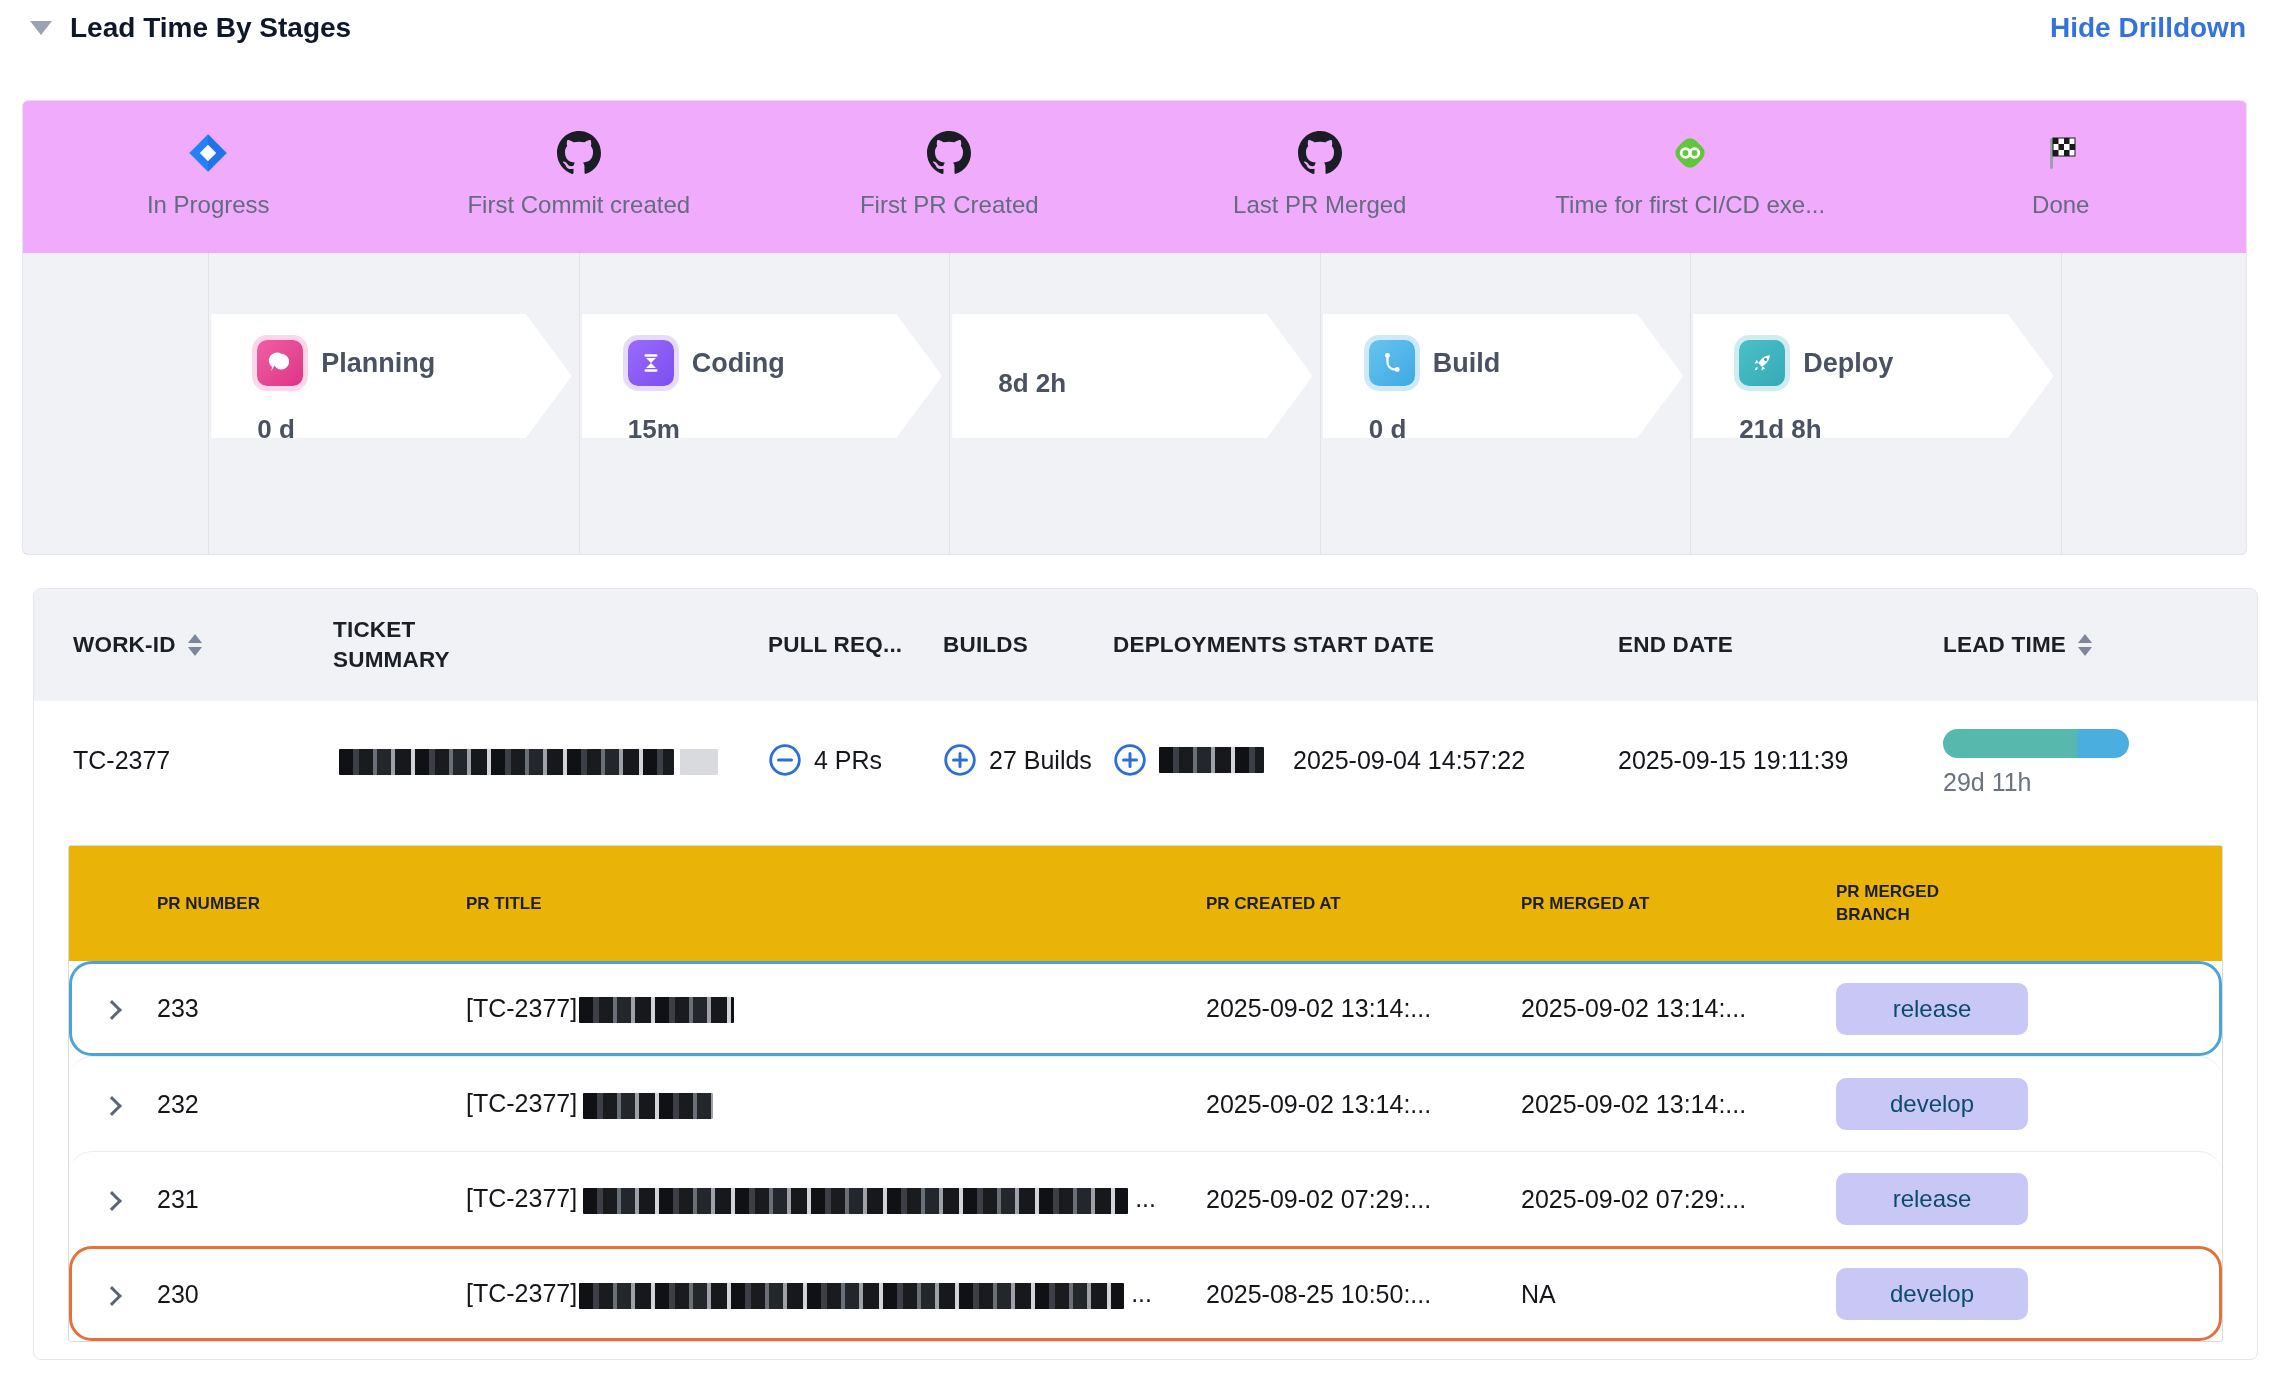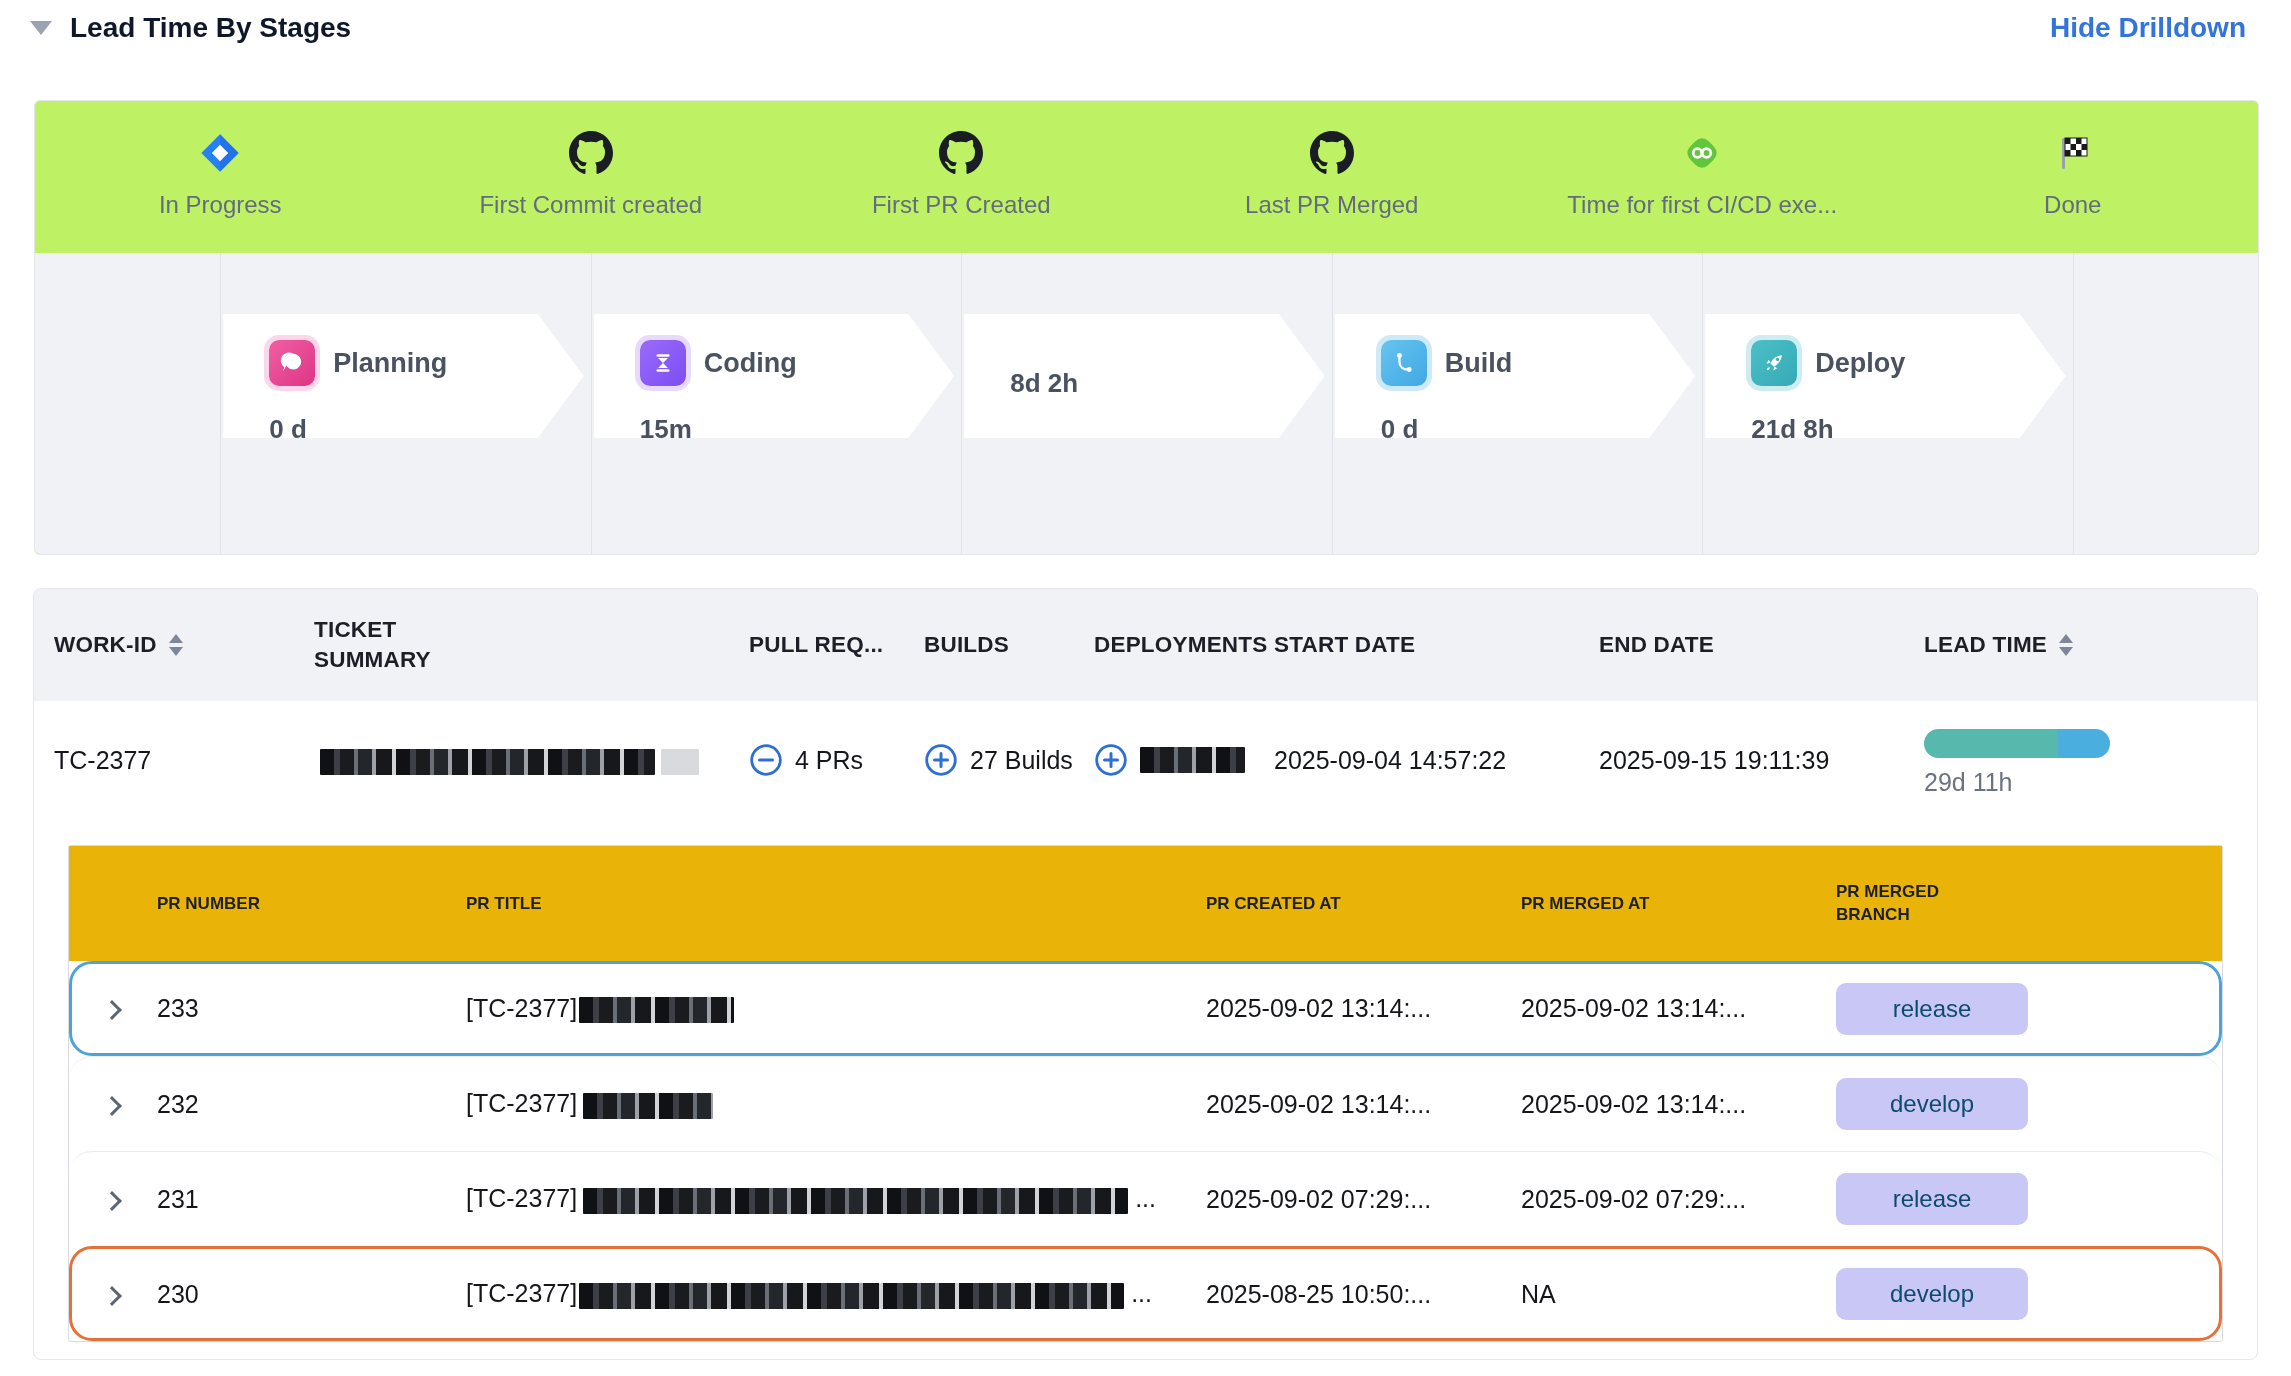--- a/index.html
+++ b/index.html
@@ -9,22 +9,22 @@
   
   .page-header { position:absolute; top:12px; left:30px; right:45px;
     display:flex; justify-content:space-between; align-items:center; }
   .header-left { display:flex; align-items:center; gap:18px; }
   .collapse-tri { width:0; height:0; border-left:11px solid transparent;
     border-right:11px solid transparent; border-top:14px solid #9aa2b4; cursor:pointer; }
   .page-title { font-size:28px; font-weight:700; color:#0f172a; }
   .drilldown-link { font-size:28px; font-weight:700; color:#3273dc; cursor:pointer; }
 
   
-  .stages-panel { position:absolute; top:100px; left:34px; width:2225px; height:455px;
-    background:#bef264; border:1px solid #e4e6ec; border-radius:6px; overflow:hidden; }
+  .stages-panel { position:absolute; top:100px; left:22px; width:2225px; height:455px;
+    background:#f0abfc; border:1px solid #e4e6ec; border-radius:6px; overflow:hidden; }
   .milestones { display:flex; height:152px; }
   .milestone { flex:1; text-align:center; padding-top:26px; }
   .ms-icon { height:52px; display:flex; align-items:center; justify-content:center; }
   .ms-label { margin-top:12px; font-size:24px; color:#636b7e; }
 
   .stage-band { position:relative; height:301px; background:#f1f2f6; }
   .vline { position:absolute; top:0; bottom:0; width:1px; background:#e2e3e9; }
   .vl0{left:8.3333%} .vl1{left:25%} .vl2{left:41.6667%} .vl3{left:58.3333%}
   .vl4{left:75%} .vl5{left:91.6667%}
 
@@ -41,21 +41,21 @@
   .si-planning { background:linear-gradient(135deg,#f05fa3,#dd3585); box-shadow:0 0 0 5px rgba(236,72,153,.22); }
   .si-coding   { background:linear-gradient(135deg,#9a6bfa,#7c4ef0); box-shadow:0 0 0 5px rgba(139,92,246,.22); }
   .si-review   { background:linear-gradient(135deg,#5a52ea,#4338ca); box-shadow:0 0 0 5px rgba(79,70,229,.20); }
   .si-build    { background:linear-gradient(135deg,#67c4ef,#3fa8e4); box-shadow:0 0 0 5px rgba(80,180,235,.28); }
   .si-deploy   { background:linear-gradient(135deg,#4cc0c8,#35aab6); box-shadow:0 0 0 5px rgba(63,185,197,.25); }
 
   
   .table-panel { position:absolute; top:588px; left:33px; width:2225px; height:772px;
     background:#fff; border:1px solid #e4e6ec; border-radius:8px; overflow:hidden; }
   .tbl-grid { display:grid; grid-template-columns:260px 435px 175px 170px 180px 325px 325px 1fr;
-    padding:0 20px; align-items:center; }
+    padding:0 39px; align-items:center; }
   .tbl-header { height:112px; background:#f1f2f6; font-weight:700; font-size:22.5px;
     color:#1c1f26; letter-spacing:.2px; }
   .th { display:flex; align-items:center; gap:12px; }
   .th-wrap { max-width:160px; line-height:1.35; }
   .sort-icon { display:inline-flex; flex-direction:column; gap:4px; cursor:pointer; }
   .sort-icon i { display:block; width:0; height:0; border-left:7px solid transparent; border-right:7px solid transparent; }
   .sort-up { border-bottom:9px solid #7e8799; }
   .sort-down { border-top:9px solid #7e8799; }
 
   .tbl-row { height:118px; font-size:25px; color:#14161a; background:#fff; }

